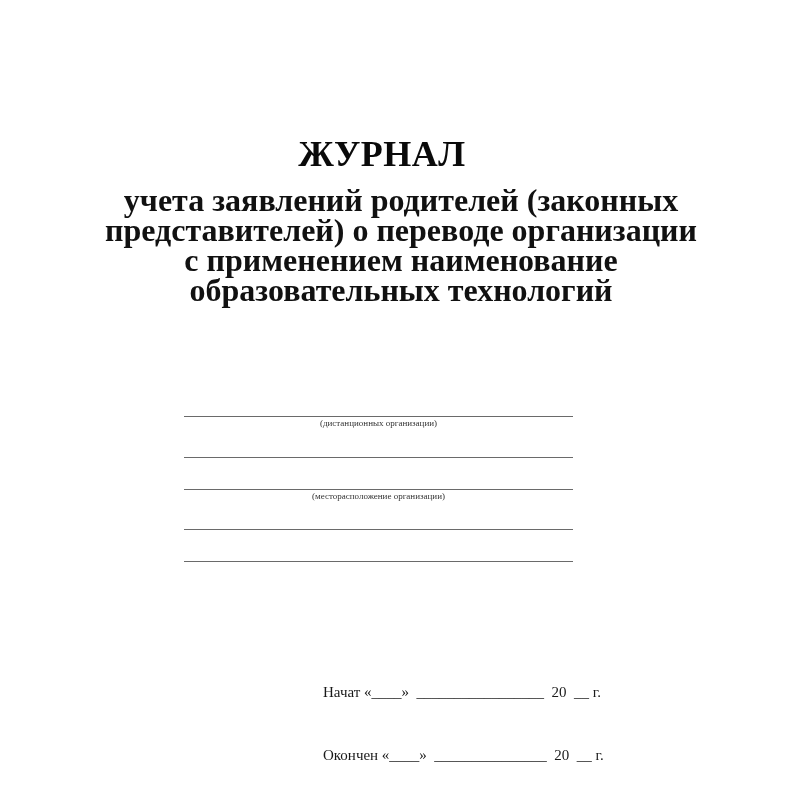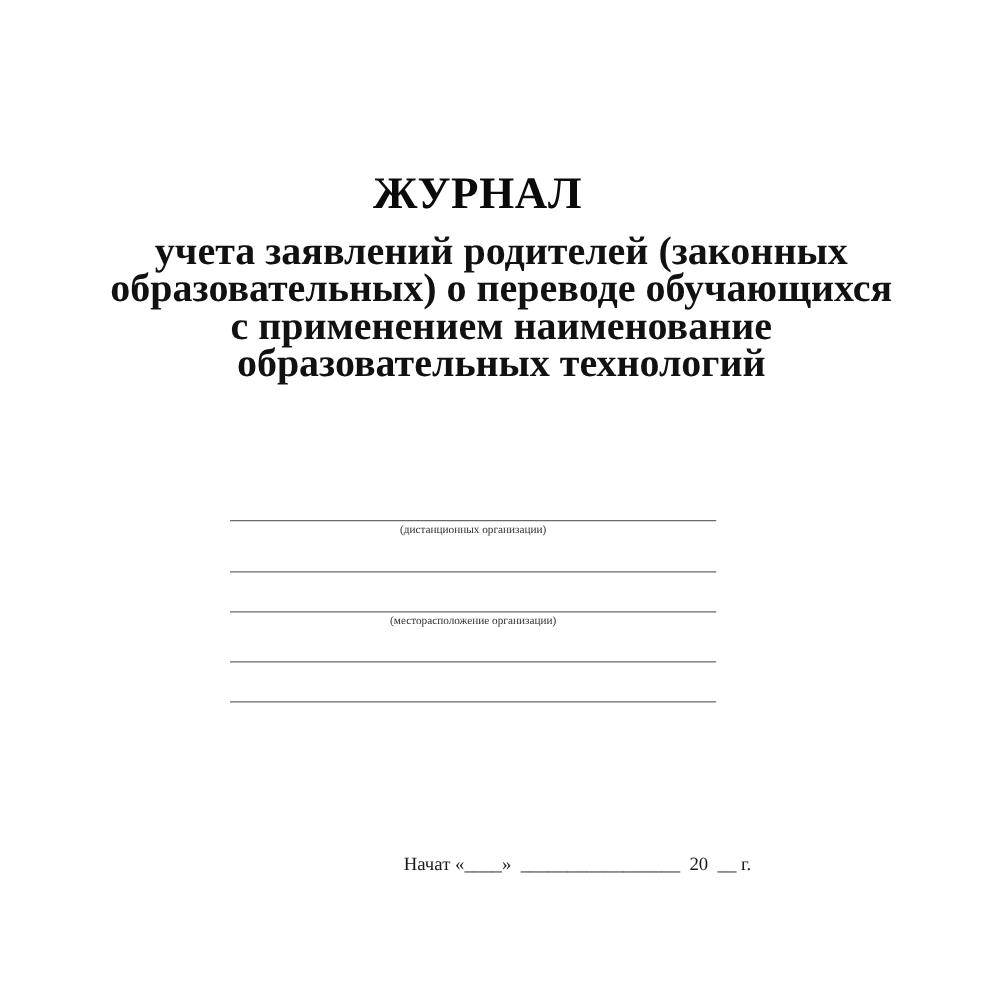--- a/index.html
+++ b/index.html
@@ -80,31 +80,32 @@
   </style>
 </head>
 <body>
 
 <div class="page">
 
   <div class="title">ЖУРНАЛ</div>
 
   <div class="subtitle">
     <span class="line">учета заявлений родителей (законных</span>
-    <span class="line">образовательных) о переводе обучающихся</span>
+    <span class="line">представителей) о переводе организации</span>
     <span class="line">с применением наименование</span>
     <span class="line">образовательных технологий</span>
   </div>
 
   <div class="field-line" style="top:416px;"></div>
   <div class="field-caption" style="top:418px;">(дистанционных организации)</div>
 
   <div class="field-line" style="top:457px;"></div>
 
   <div class="field-line" style="top:489px;"></div>
   <div class="field-caption" style="top:491px;">(месторасположение организации)</div>
 
   <div class="field-line" style="top:529px;"></div>
   <div class="field-line" style="top:561px;"></div>
 
   <div class="footer-row" style="top:683px;text-align:center;">Начат «____»  _________________  20  __ г.</div>
+  <div class="footer-row" style="top:746px;">Окончен «____»  _______________  20  __ г.</div>
 
 </div>
 
 </body></html>

